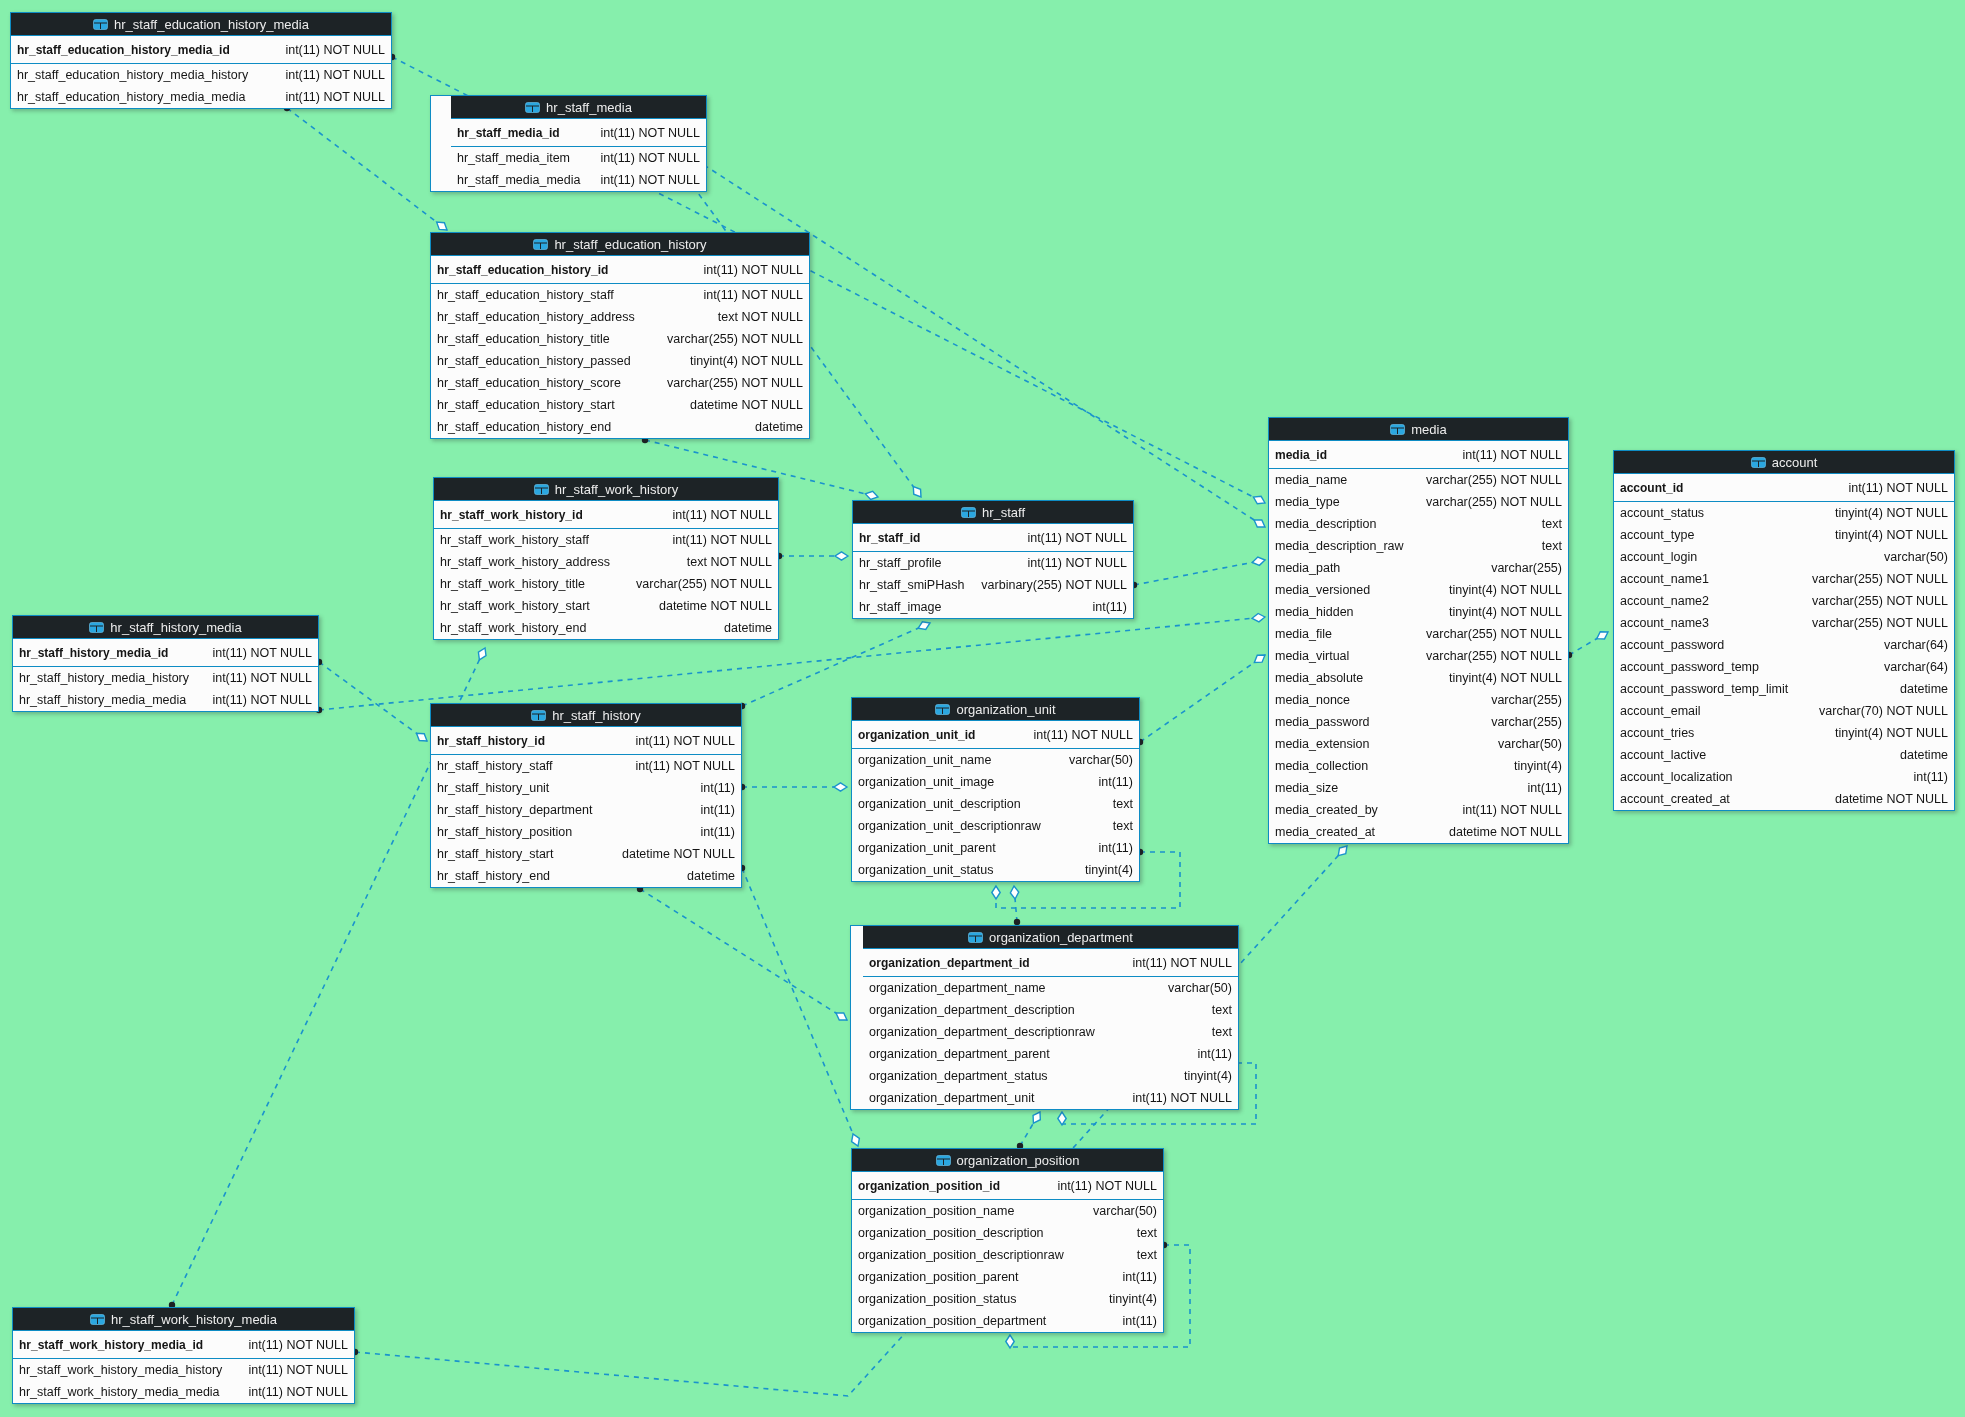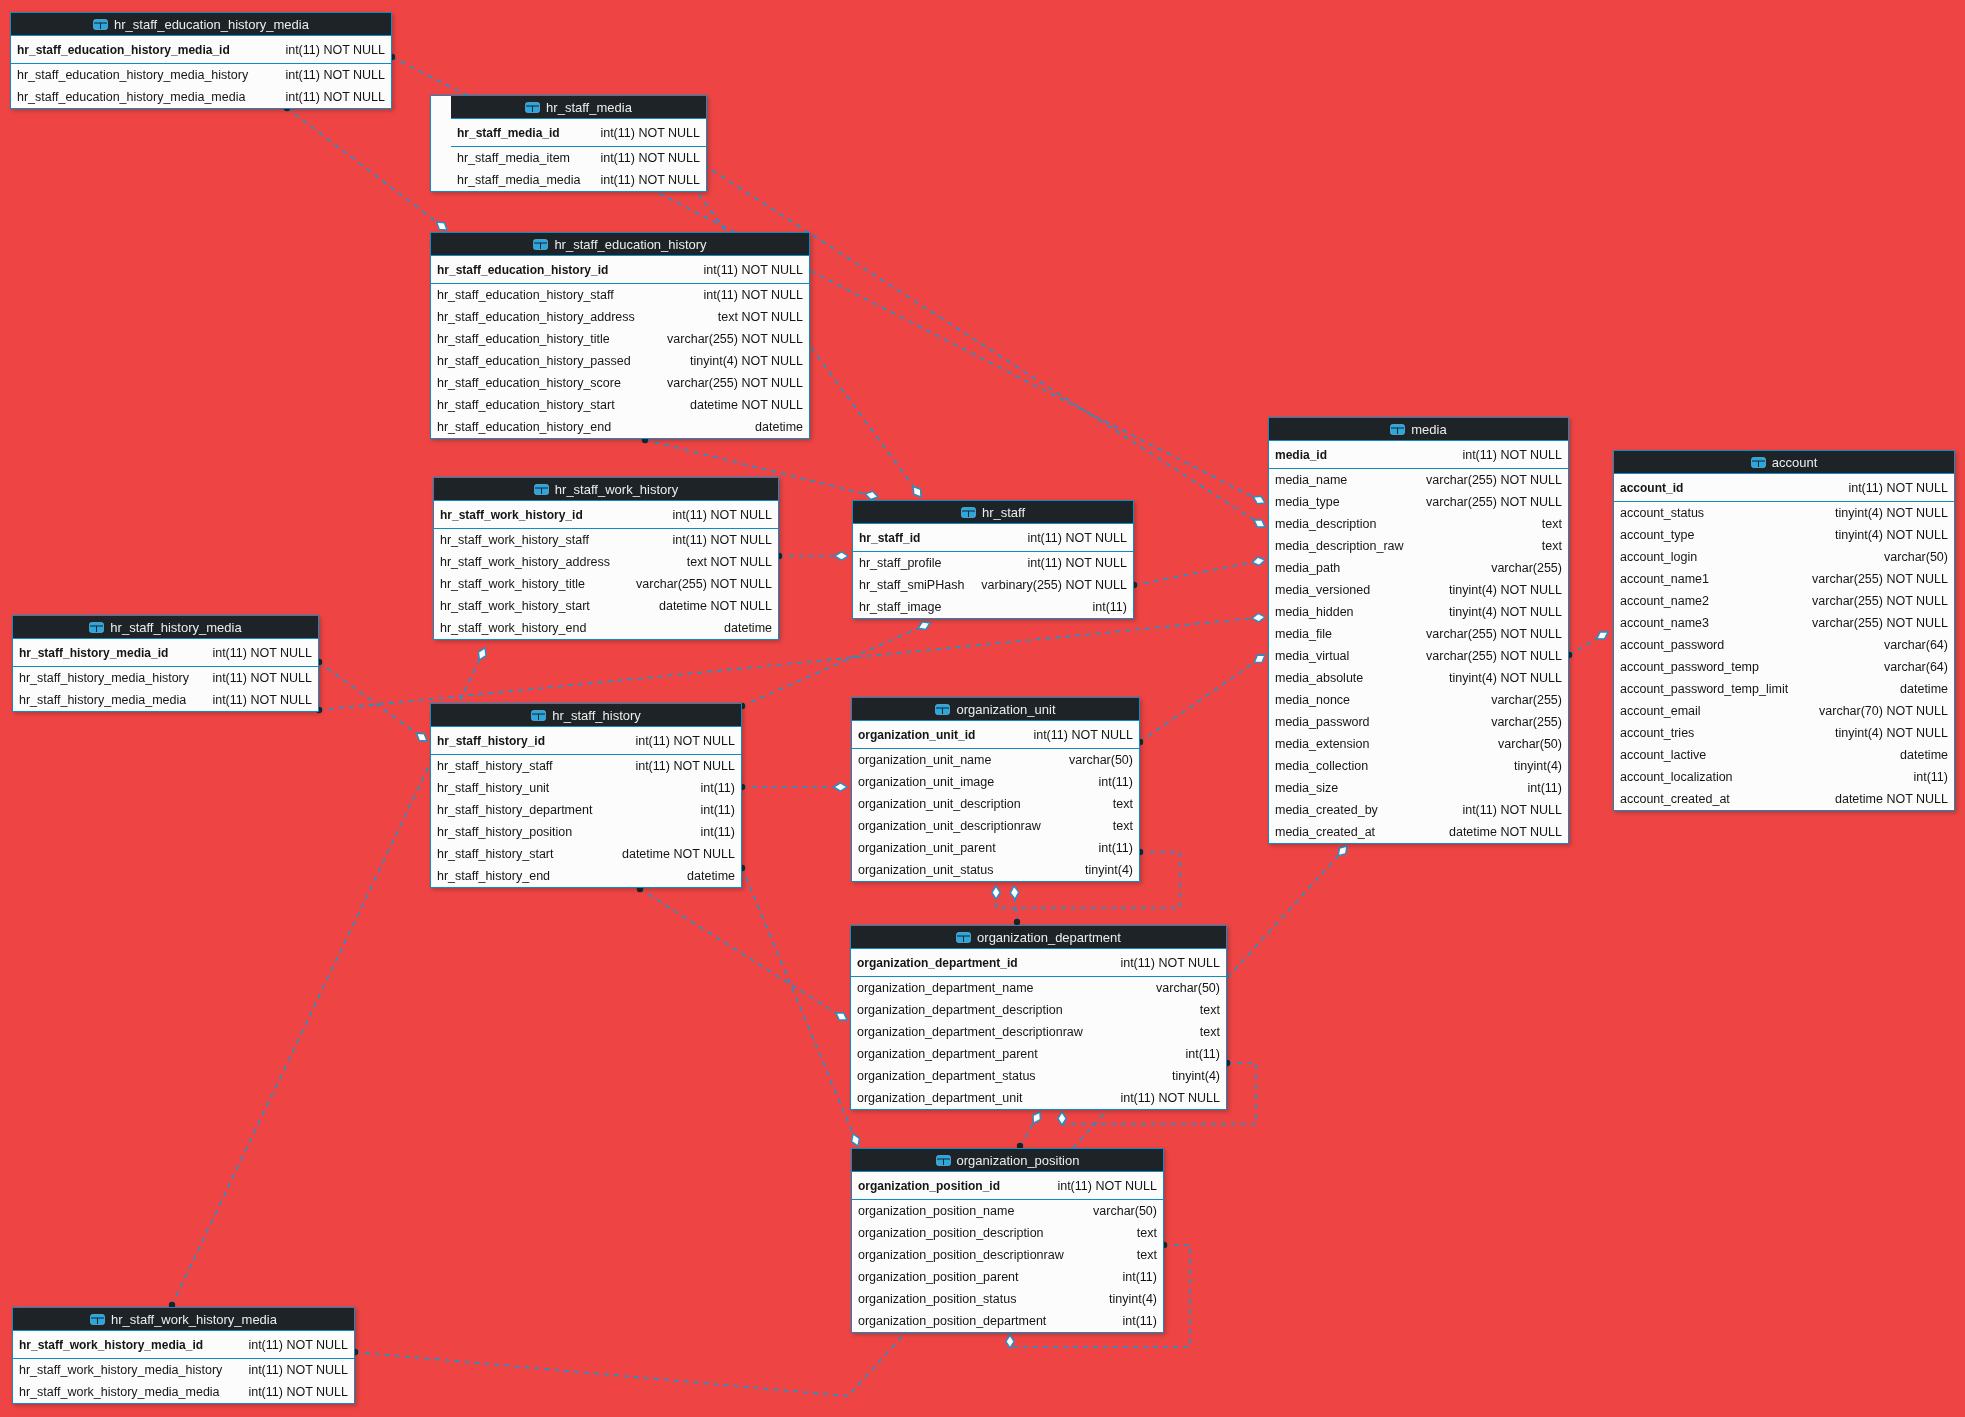--- a/index.html
+++ b/index.html
@@ -1,16 +1,16 @@
 <!DOCTYPE html>
 <html><head>
 <meta charset="utf-8">
 <style>
   html,body{margin:0;padding:0;background:#ffffff;}
-  #canvas{position:relative;width:1965px;height:1417px;background:#ef4444;overflow:hidden;
+  #canvas{position:relative;width:1965px;height:1417px;background:#86efac;overflow:hidden;
           font-family:"Liberation Sans","DejaVu Sans",sans-serif;}
   #wires{position:absolute;left:0;top:0;z-index:1;}
   .tbl{position:absolute;background:#fcfcfc;border:1px solid #0e8cc4;z-index:2;
        box-shadow:2px 2px 4px rgba(40,40,40,.30);}
   .tbl-hdr{height:22px;background:#1d2326;color:#ededed;display:flex;align-items:center;
            justify-content:center;gap:6px;font-size:13px;border-bottom:1px solid #0e8cc4;}
   .tbl-icon{display:flex;align-items:center;}
   .row{display:flex;justify-content:space-between;align-items:center;padding:0 6px;height:22px;
        font-size:12.5px;color:#151515;}
   .row.pk{height:27px;border-bottom:1px solid #0e8cc4;}
@@ -387,21 +387,21 @@
       </div>
       <div class="row">
         <span class="fname">organization_unit_parent</span>
         <span class="ftype">int(11)</span>
       </div>
       <div class="row">
         <span class="fname">organization_unit_status</span>
         <span class="ftype">tinyint(4)</span>
       </div>
     </div>
-    <div class="tbl" style="left: 850px; top: 925px; width: 375px;">
+    <div class="tbl" style="left: 850px; top: 925px; width: 375px; padding-left: 12px;">
       <div class="tbl-hdr">
         <span class="tbl-icon">
           <svg width="15" height="11" viewBox="0 0 15 11">
             <rect x="0.5" y="0.5" width="14" height="10" rx="2" fill="#2ba7e0" stroke="#6ec6ee" stroke-width="0.6"></rect>
             <line x1="1" y1="4" x2="14" y2="4" stroke="#1d2326" stroke-width="1"></line>
             <line x1="7.5" y1="4" x2="7.5" y2="10" stroke="#1d2326" stroke-width="1"></line>
           </svg>
         </span>
         <span>organization_department</span>
       </div>

